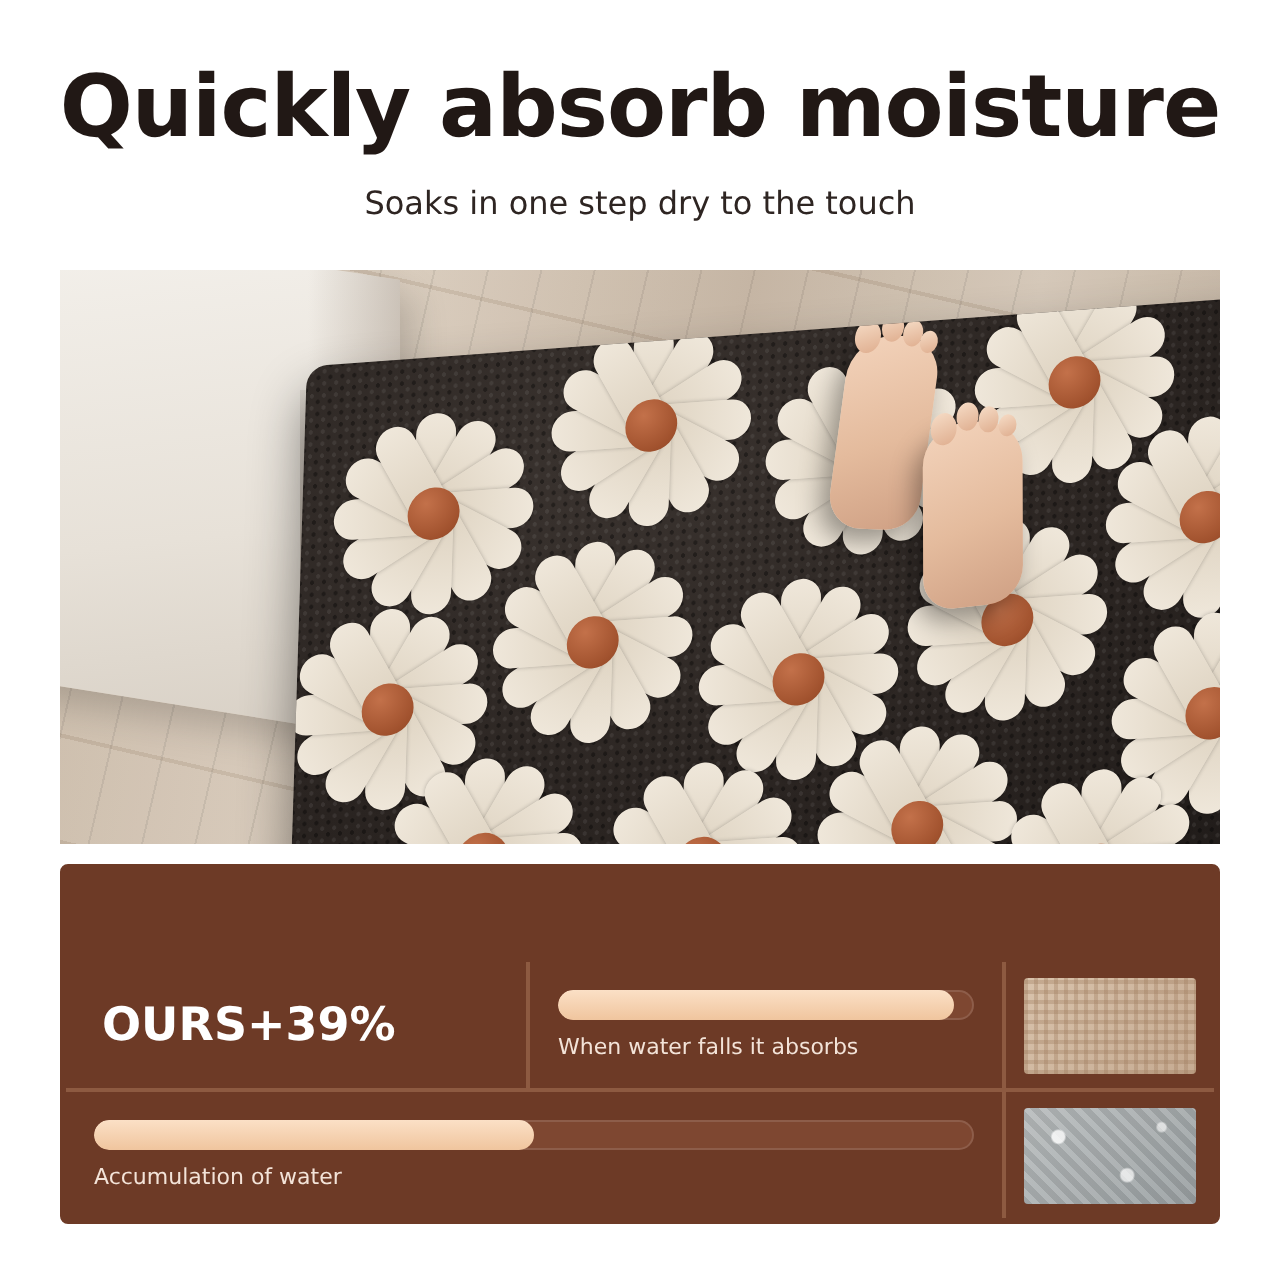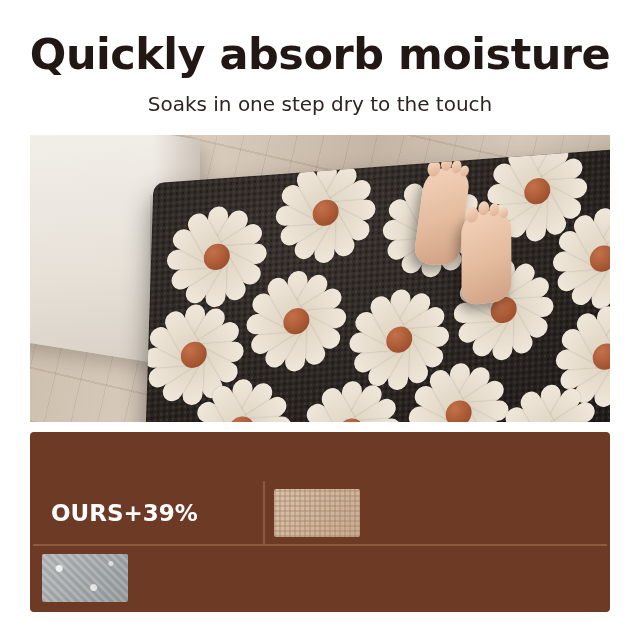--- a/index.html
+++ b/index.html
@@ -24,21 +24,21 @@
     font-weight: 700;
     letter-spacing: -0.5px;
     color: #211815;
     line-height: 1.05;
     font-family: "DejaVu Sans", sans-serif;
   }
   .subhead {
     position: absolute;
     top: 92px; left: 0; width: 640px;
     text-align: center;
-    font-size: 20px;
+    font-size: 16px;
     font-weight: 400;
     color: #2e2522;
     font-family: "DejaVu Sans", sans-serif;
   }
 
   
   .photo {
     position: absolute;
     left: 30px; top: 135px;
     width: 580px; height: 287px;
@@ -468,26 +468,38 @@
       </div>
     </div>
   </div>
 
   <div class="panel">
 
     <div class="rows">
 
       <div class="row">
         <div class="cell-label">OURS+39%</div>
+        <div class="cell-bar">
+          <div class="bar-track">
+            <div class="bar-fill" id="fill0" style="width: 95%;"></div>
+          </div>
+          <div class="bar-caption">When water falls it absorbs</div>
+        </div>
         <div class="cell-swatch">
           <div class="swatch swatch-weave"></div>
         </div>
       </div>
 
       <div class="row">
+        <div class="cell-bar">
+          <div class="bar-track">
+            <div class="bar-fill" id="fill1" style="width: 50%;"></div>
+          </div>
+          <div class="bar-caption">Accumulation of water</div>
+        </div>
         <div class="cell-swatch">
           <div class="swatch swatch-stone"></div>
         </div>
       </div>
 
     </div>
   </div>
 </div>
 
 </body></html>

